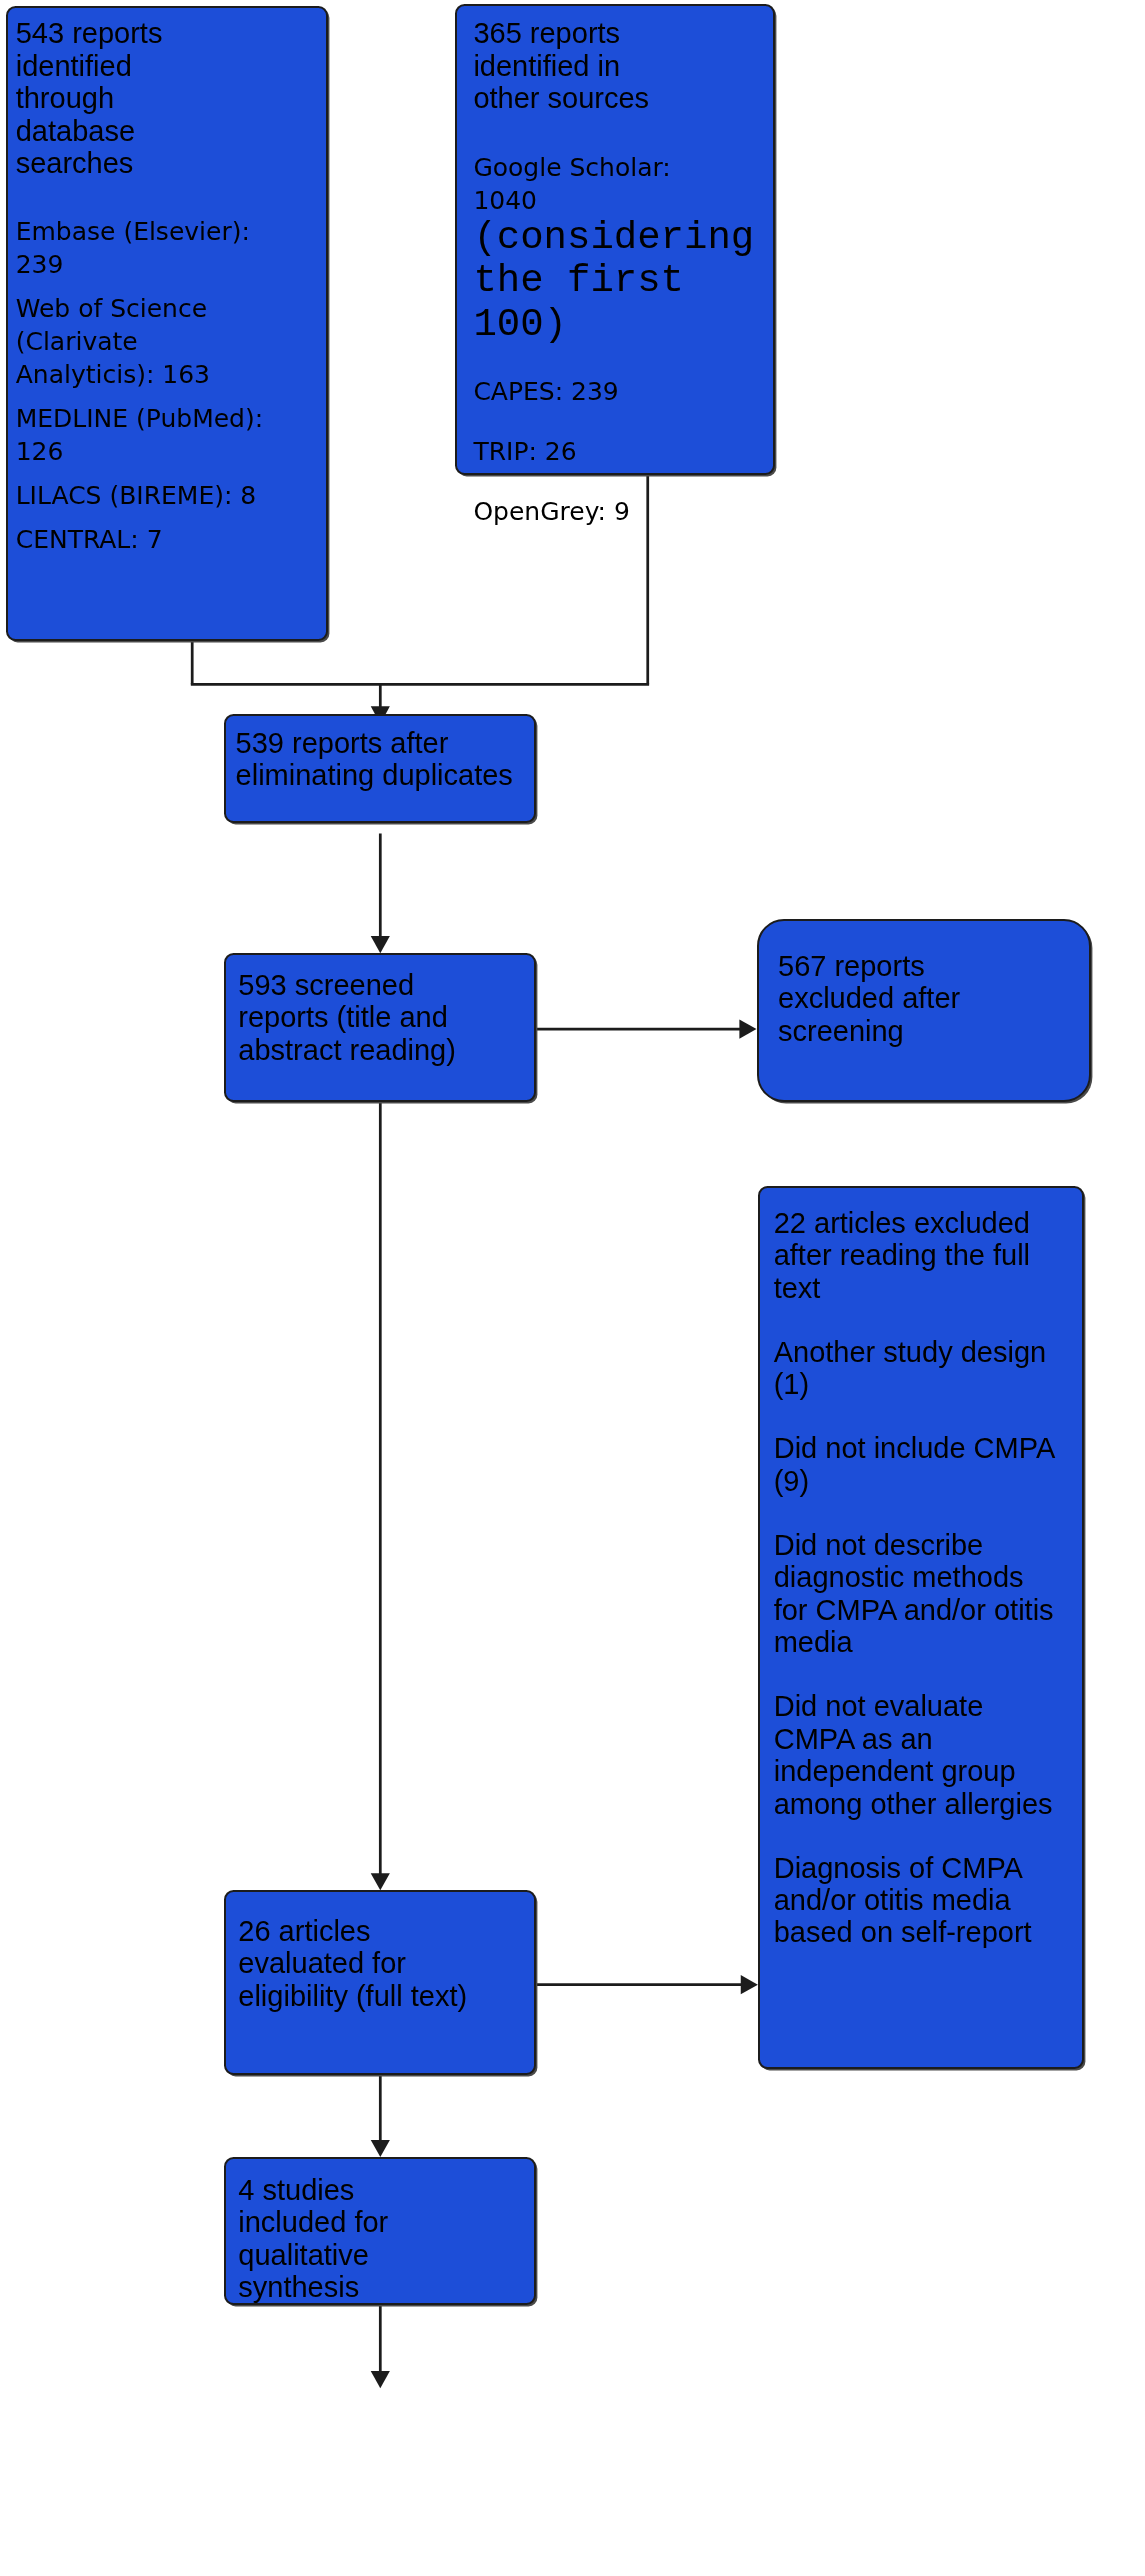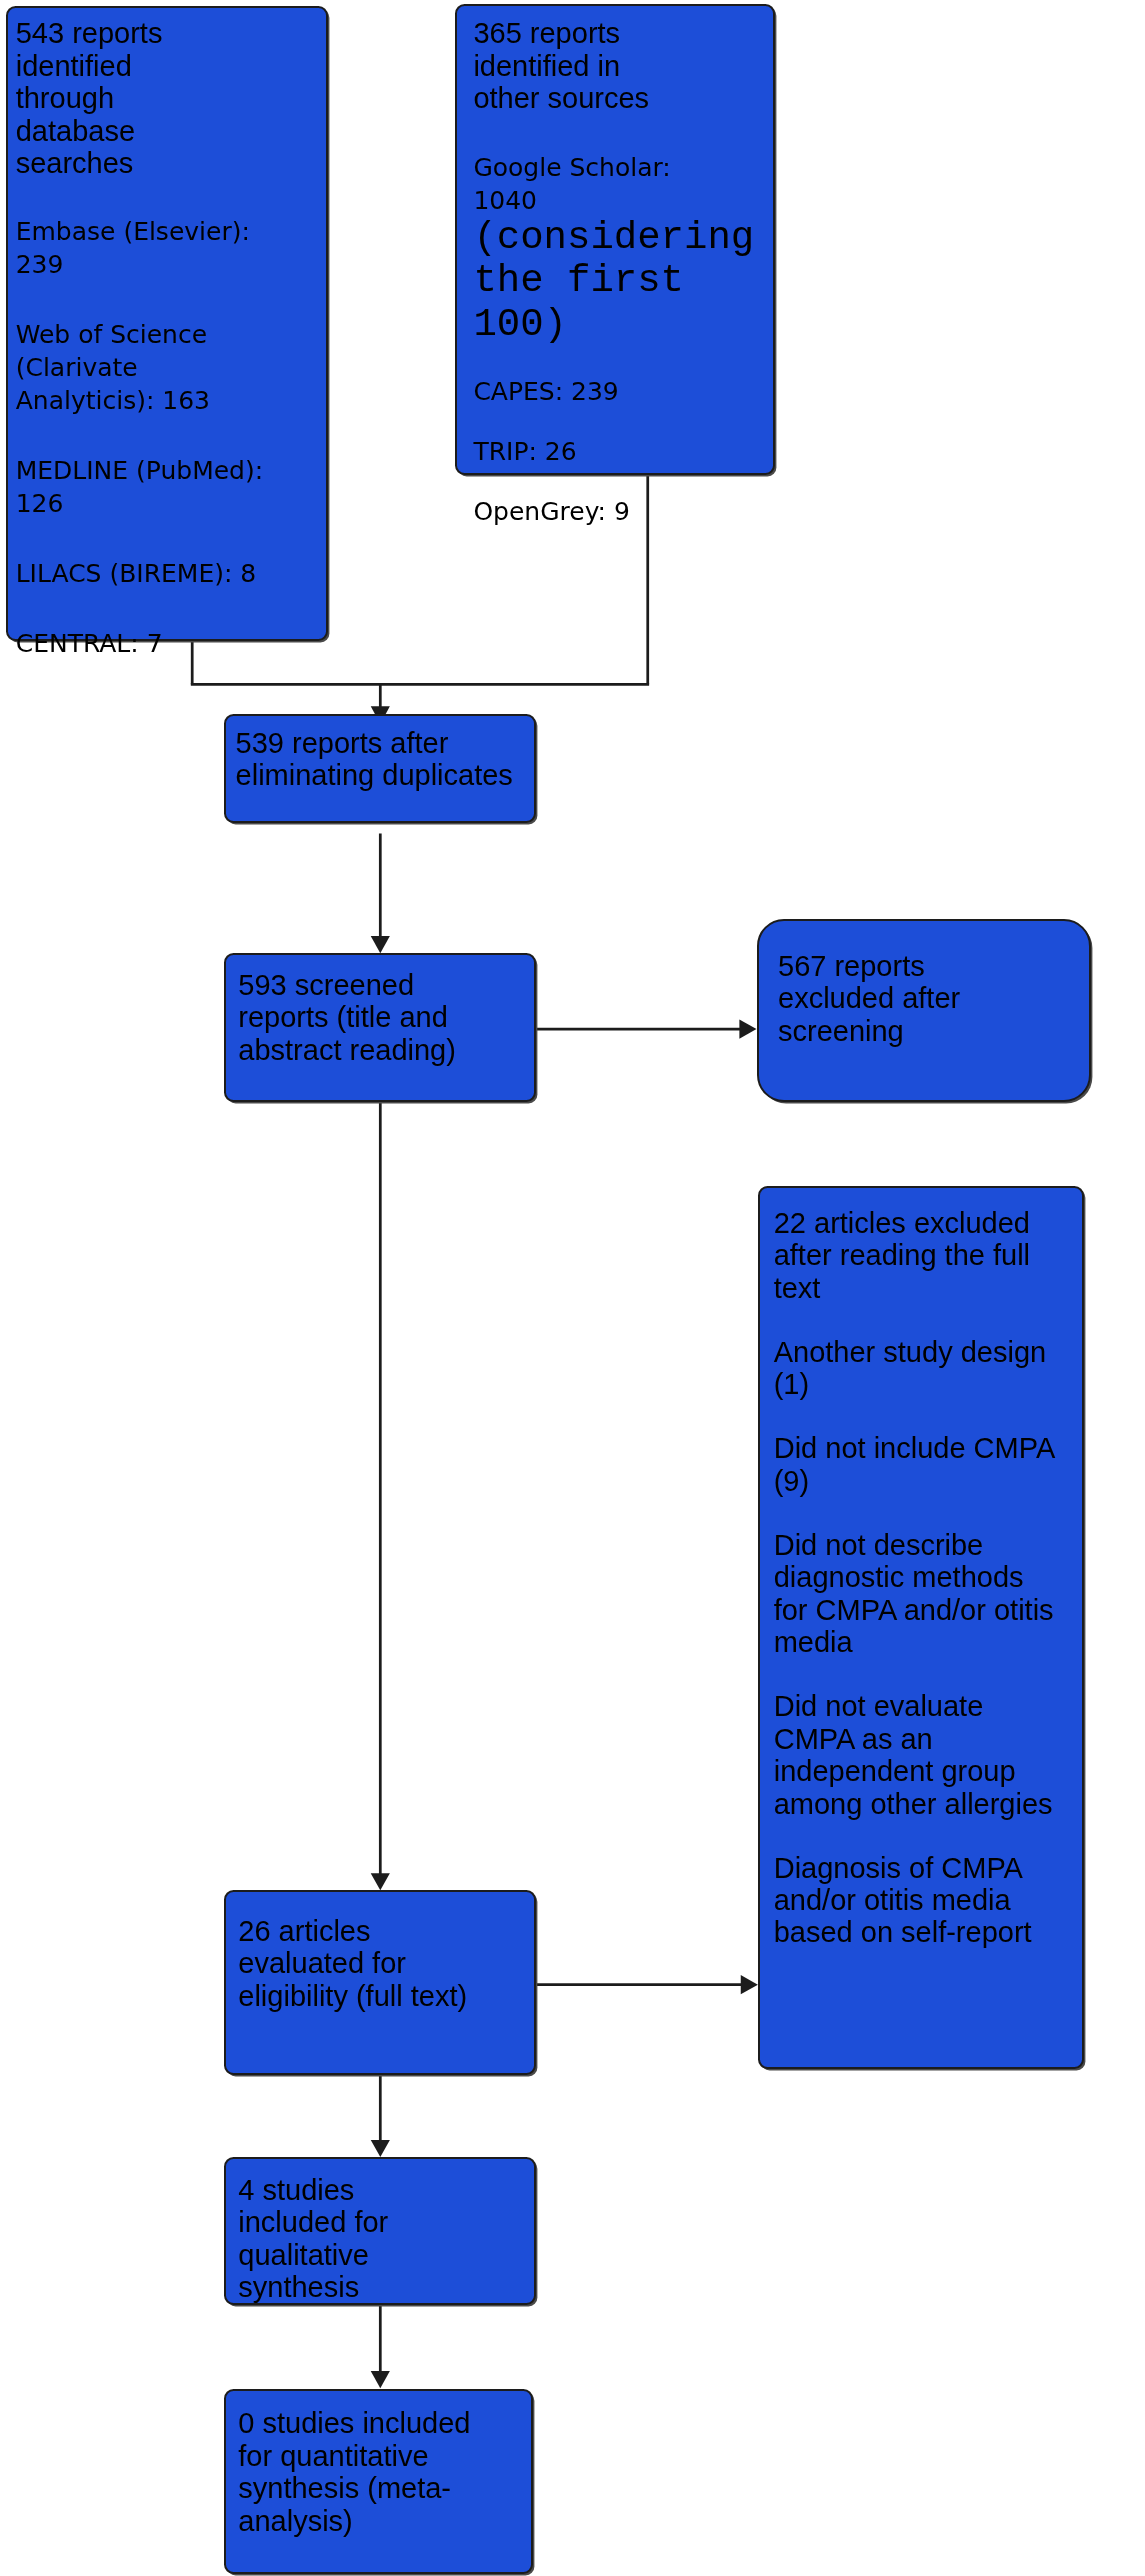--- a/index.html
+++ b/index.html
@@ -9,21 +9,21 @@
     position:absolute;z-index:2;box-sizing:border-box;
     background:#1d4ed8;border:2.1px solid #1c1c1c;border-radius:9.6px;
     box-shadow:2.1px 2.1px 0 -0.7px #4a4a4a;
   }
   .h{font-family:"Liberation Sans",sans-serif;font-size:29px;line-height:1.12;color:#000;margin:0;}
   .db{font-family:"DejaVu Sans",sans-serif;font-size:25px;line-height:1.32;color:#000;margin:0;}
   .note{display:block;font-family:Liberation Mono, monospace;font-size:39px;line-height:1.12;max-width:229px;}
   
   .b1{left:5.5px;top:5.5px;width:322px;height:635px;padding:9.6px 8.2px;}
   .b1 .h{max-width:205px;}
-  .b1 .db{max-width:257px;margin-top:37px;}
+  .b1 .db{max-width:257px;margin-top:11px;}
   .b1 .first{margin-top:36px;}
   
   .b2{left:455px;top:4.1px;width:320px;height:471px;padding:11px 16.4px;}
   .b2 .h{max-width:216px;}
   .b2 .db{max-width:239px;margin-top:27px;}
   .b2 .first{margin-top:36px;}
   
   .b3{left:224px;top:714px;width:312px;height:109px;padding:11px 9.6px;}
   .b3 .h{max-width:299px;}
   
@@ -117,18 +117,15 @@
   </div>
 
   <div class="box b7">
     <p class="h">26 articles evaluated for eligibility (full text)</p>
   </div>
 
   <div class="box b8">
     <p class="h">4 studies included for qualitative synthesis</p>
   </div>
 
-  <div class="box b9">
-    <p class="h">0 studies included for quantitative synthesis (meta-analysis)</p>
-  </div>
 
 </div>
 
 
 </body></html>

